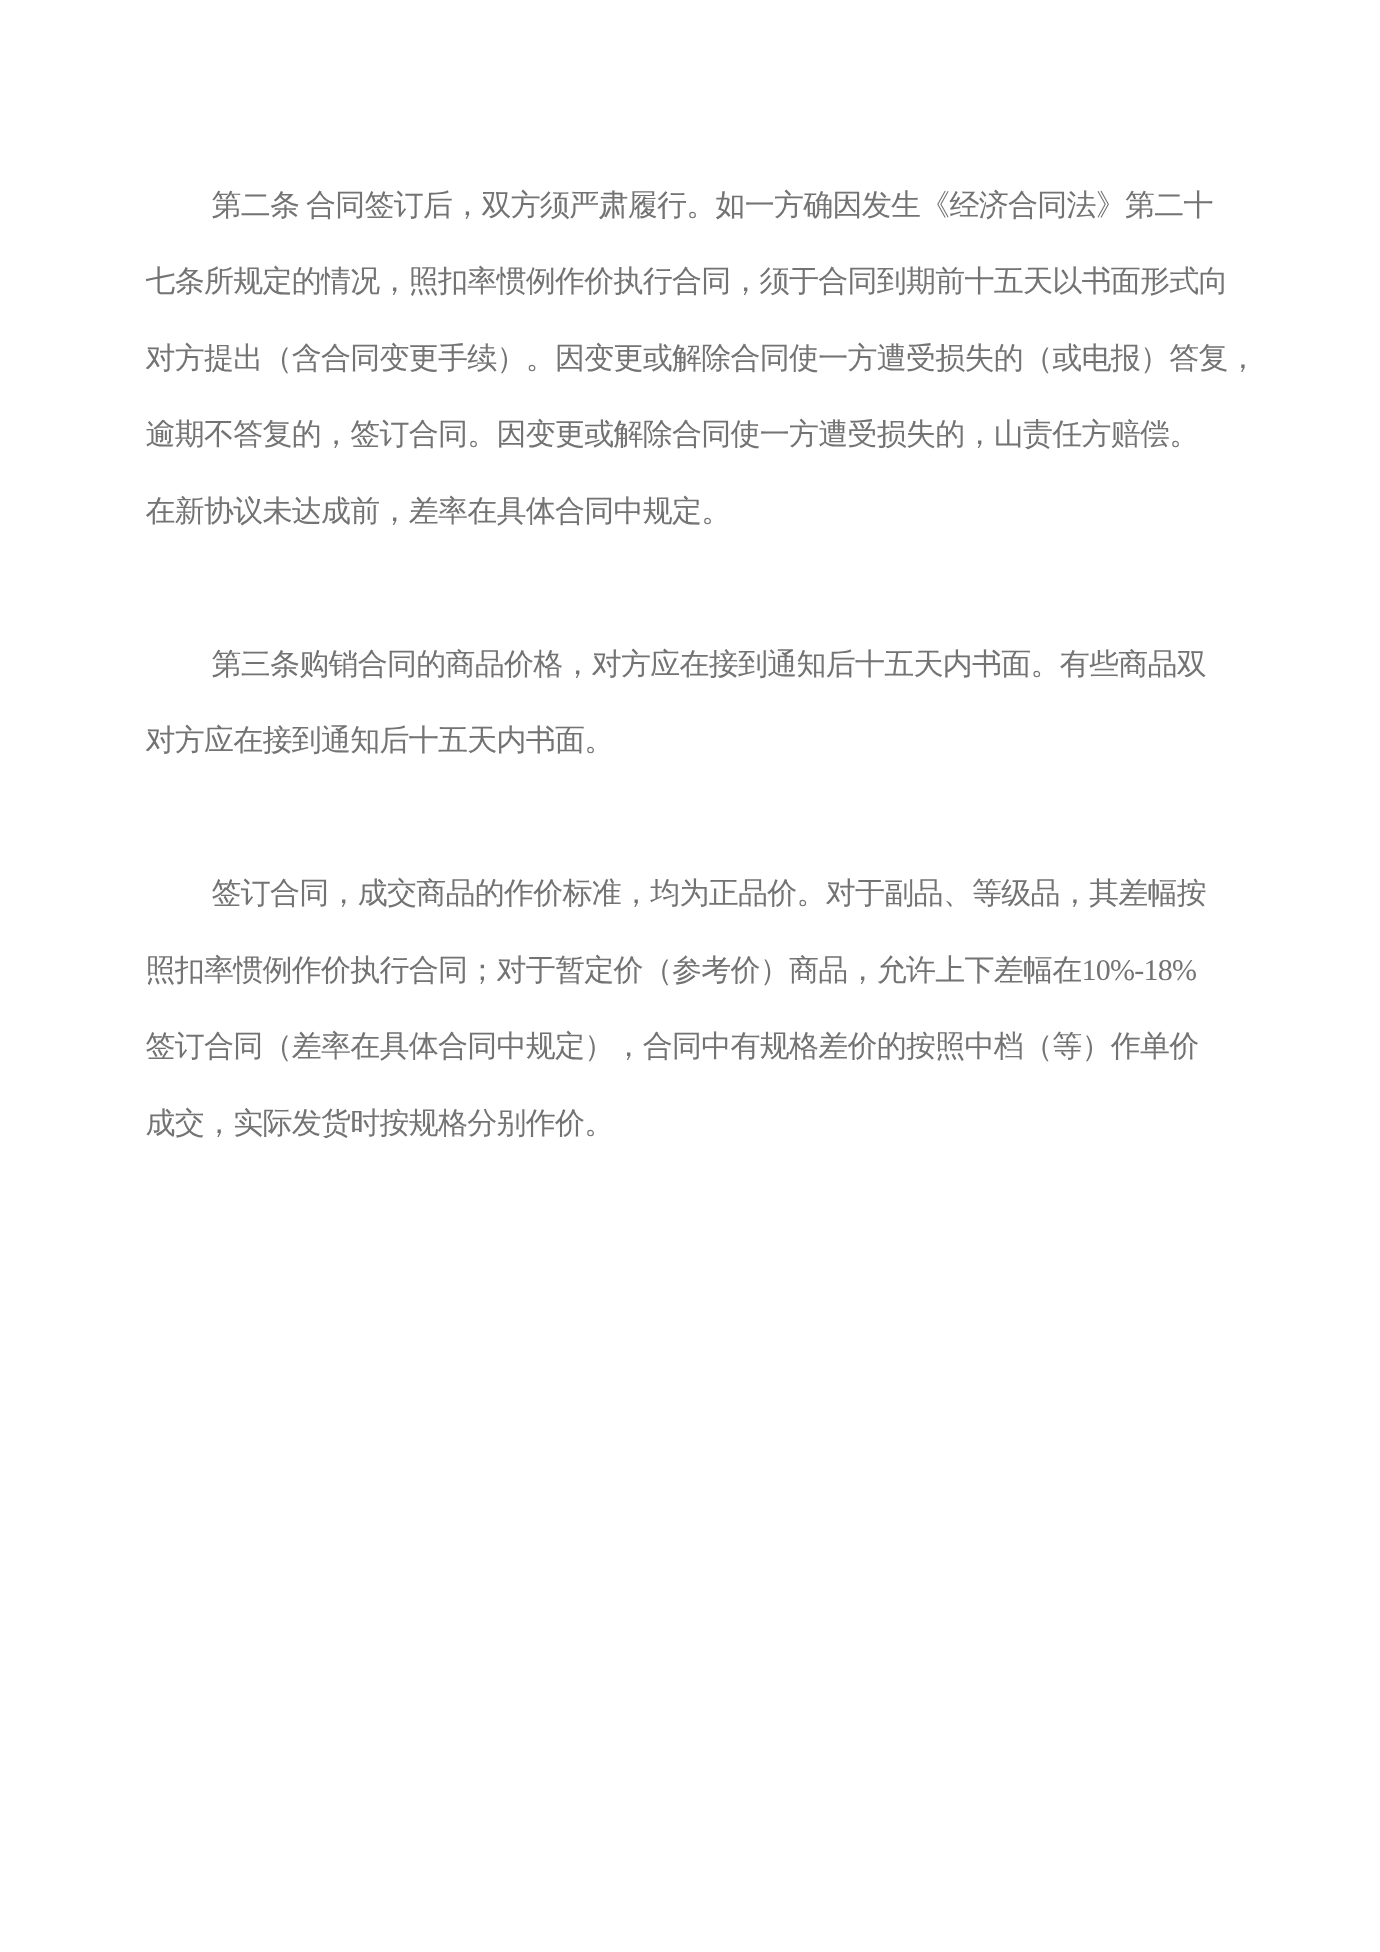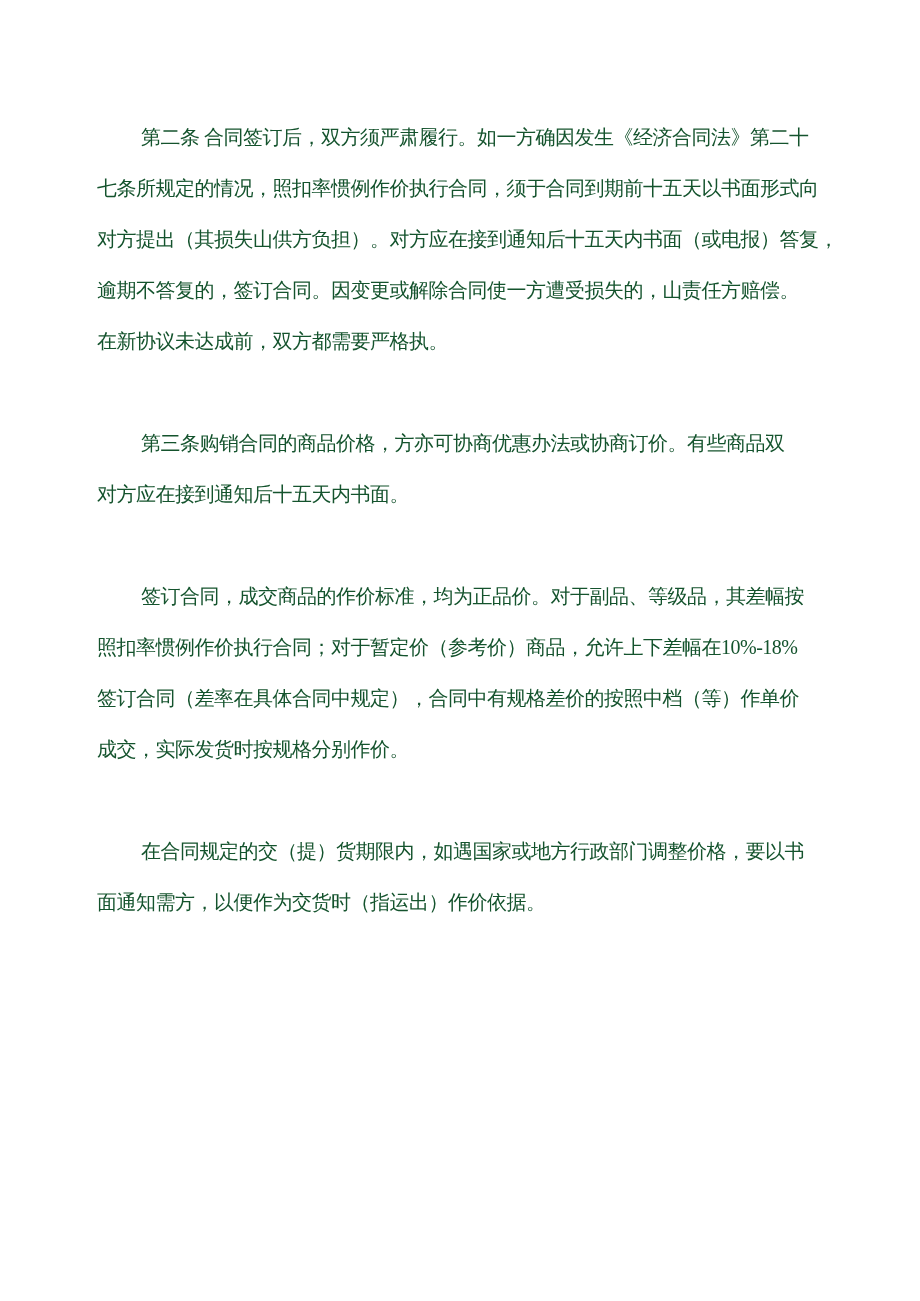--- a/index.html
+++ b/index.html
@@ -19,48 +19,44 @@
     padding: 112px 60px 0 97px;
   }
   .paragraph {
     margin: 0 0 51px 0;
   }
   .line {
     height: 51px;
     line-height: 51px;
     font-size: 20px;
     letter-spacing: -0.5px;
-    color: #14532d;
+    color: #737373;
     white-space: nowrap;
     font-family: "Liberation Serif", "DejaVu Serif", serif;
   }
   .line.indent {
     padding-left: 44px;
   }
 </style>
 </head>
 <body>
 
 <div class="page" style="background: rgb(255, 255, 255); color: rgb(26, 26, 26);">
   <div class="content" id="content">
       <div class="paragraph">
         <div class="line indent">第二条 合同签订后，双方须严肃履行。如一方确因发生《经济合同法》第二十</div>
         <div class="line">七条所规定的情况，照扣率惯例作价执行合同，须于合同到期前十五天以书面形式向</div>
-        <div class="line">对方提出（其损失山供方负担）。对方应在接到通知后十五天内书面（或电报）答复，</div>
+        <div class="line">对方提出（含合同变更手续）。因变更或解除合同使一方遭受损失的（或电报）答复，</div>
         <div class="line">逾期不答复的，签订合同。因变更或解除合同使一方遭受损失的，山责任方赔偿。</div>
-        <div class="line">在新协议未达成前，双方都需要严格执。</div>
+        <div class="line">在新协议未达成前，差率在具体合同中规定。</div>
       </div>
       <div class="paragraph">
-        <div class="line indent">第三条购销合同的商品价格，方亦可协商优惠办法或协商订价。有些商品双</div>
+        <div class="line indent">第三条购销合同的商品价格，对方应在接到通知后十五天内书面。有些商品双</div>
         <div class="line">对方应在接到通知后十五天内书面。</div>
       </div>
       <div class="paragraph">
         <div class="line indent">签订合同，成交商品的作价标准，均为正品价。对于副品、等级品，其差幅按</div>
         <div class="line">照扣率惯例作价执行合同；对于暂定价（参考价）商品，允许上下差幅在10%-18%</div>
         <div class="line">签订合同（差率在具体合同中规定），合同中有规格差价的按照中档（等）作单价</div>
         <div class="line">成交，实际发货时按规格分别作价。</div>
       </div>
-      <div class="paragraph">
-        <div class="line indent">在合同规定的交（提）货期限内，如遇国家或地方行政部门调整价格，要以书</div>
-        <div class="line">面通知需方，以便作为交货时（指运出）作价依据。</div>
-      </div>
     </div>
 </div>
 
 </body></html>

